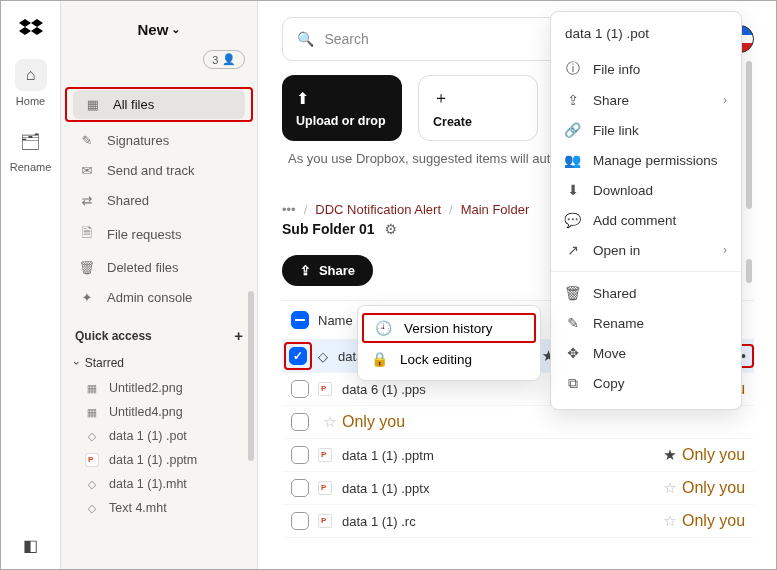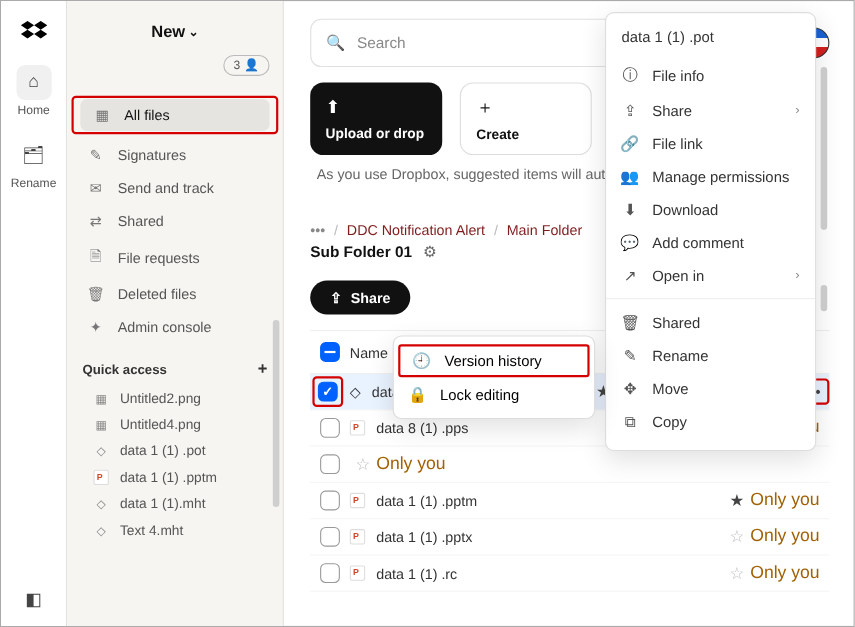--- a/index.html
+++ b/index.html
@@ -145,20 +145,21 @@
     </div>
   <div class="nav-item">
       <span class="ic">✦</span>
       <span>Admin console</span>
     </div>
 
   <div class="section-hdr">
     <span>Quick access</span>
     <span class="plus">+</span>
   </div>
+  <div class="sb-subhdr">Starred</div>
   <div class="star-item">
       <span class="fi">▦</span>
       <span>Untitled2.png</span>
     </div>
   <div class="star-item">
       <span class="fi">▦</span>
       <span>Untitled4.png</span>
     </div>
   <div class="star-item">
       <span class="fi">◇</span>
@@ -242,21 +243,21 @@
         <span class="more-highlight"><span class="icon-sm">•••</span></span>
       </div>
     </div>
 
     <div class="row">
       <div class="th-check">
           <span class="chkbox"></span>
         </div>
       <div class="name">
           <span class="fi pp"></span>
-          <span>data 8 (1) .pps</span>
+          <span>data 6 (1) .pps</span>
         </div>
       <div class="star">☆</div>
       <div class="who">Only you</div>
     </div>
     <div class="row">
       <div class="th-check">
           <span class="chkbox"></span>
         </div>
       <div class="star">☆</div>
       <div class="who">Only you</div>

